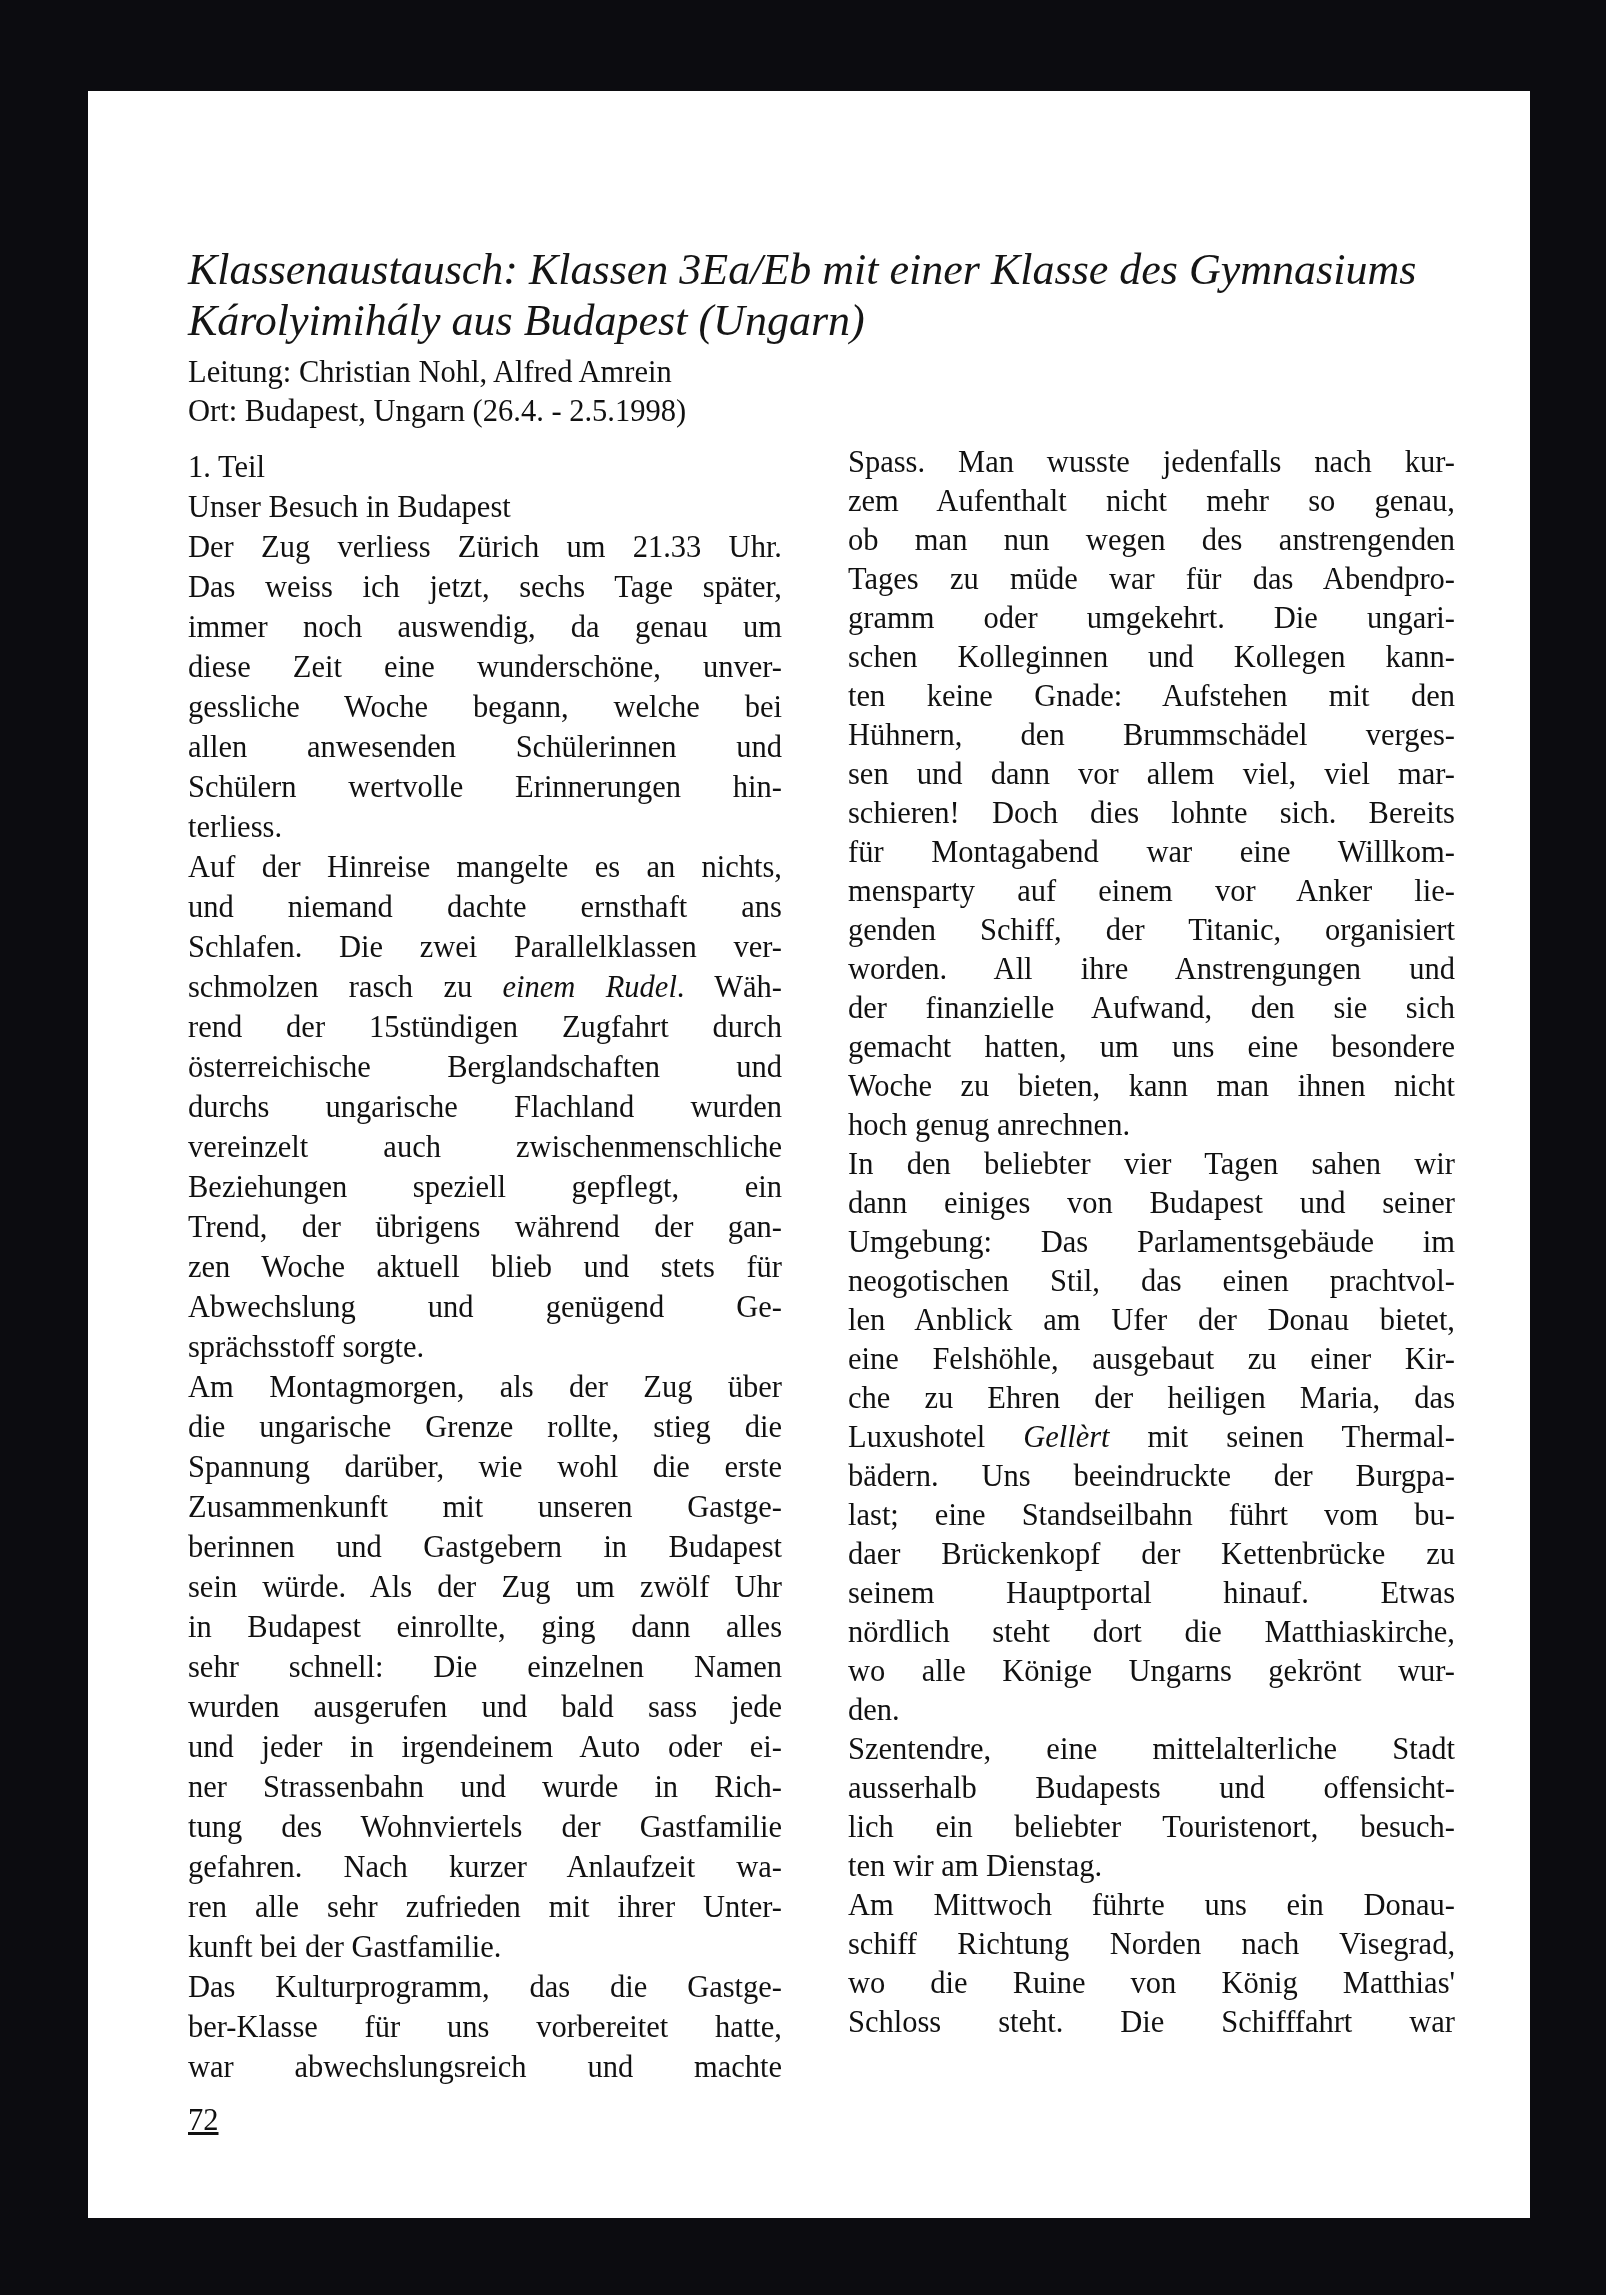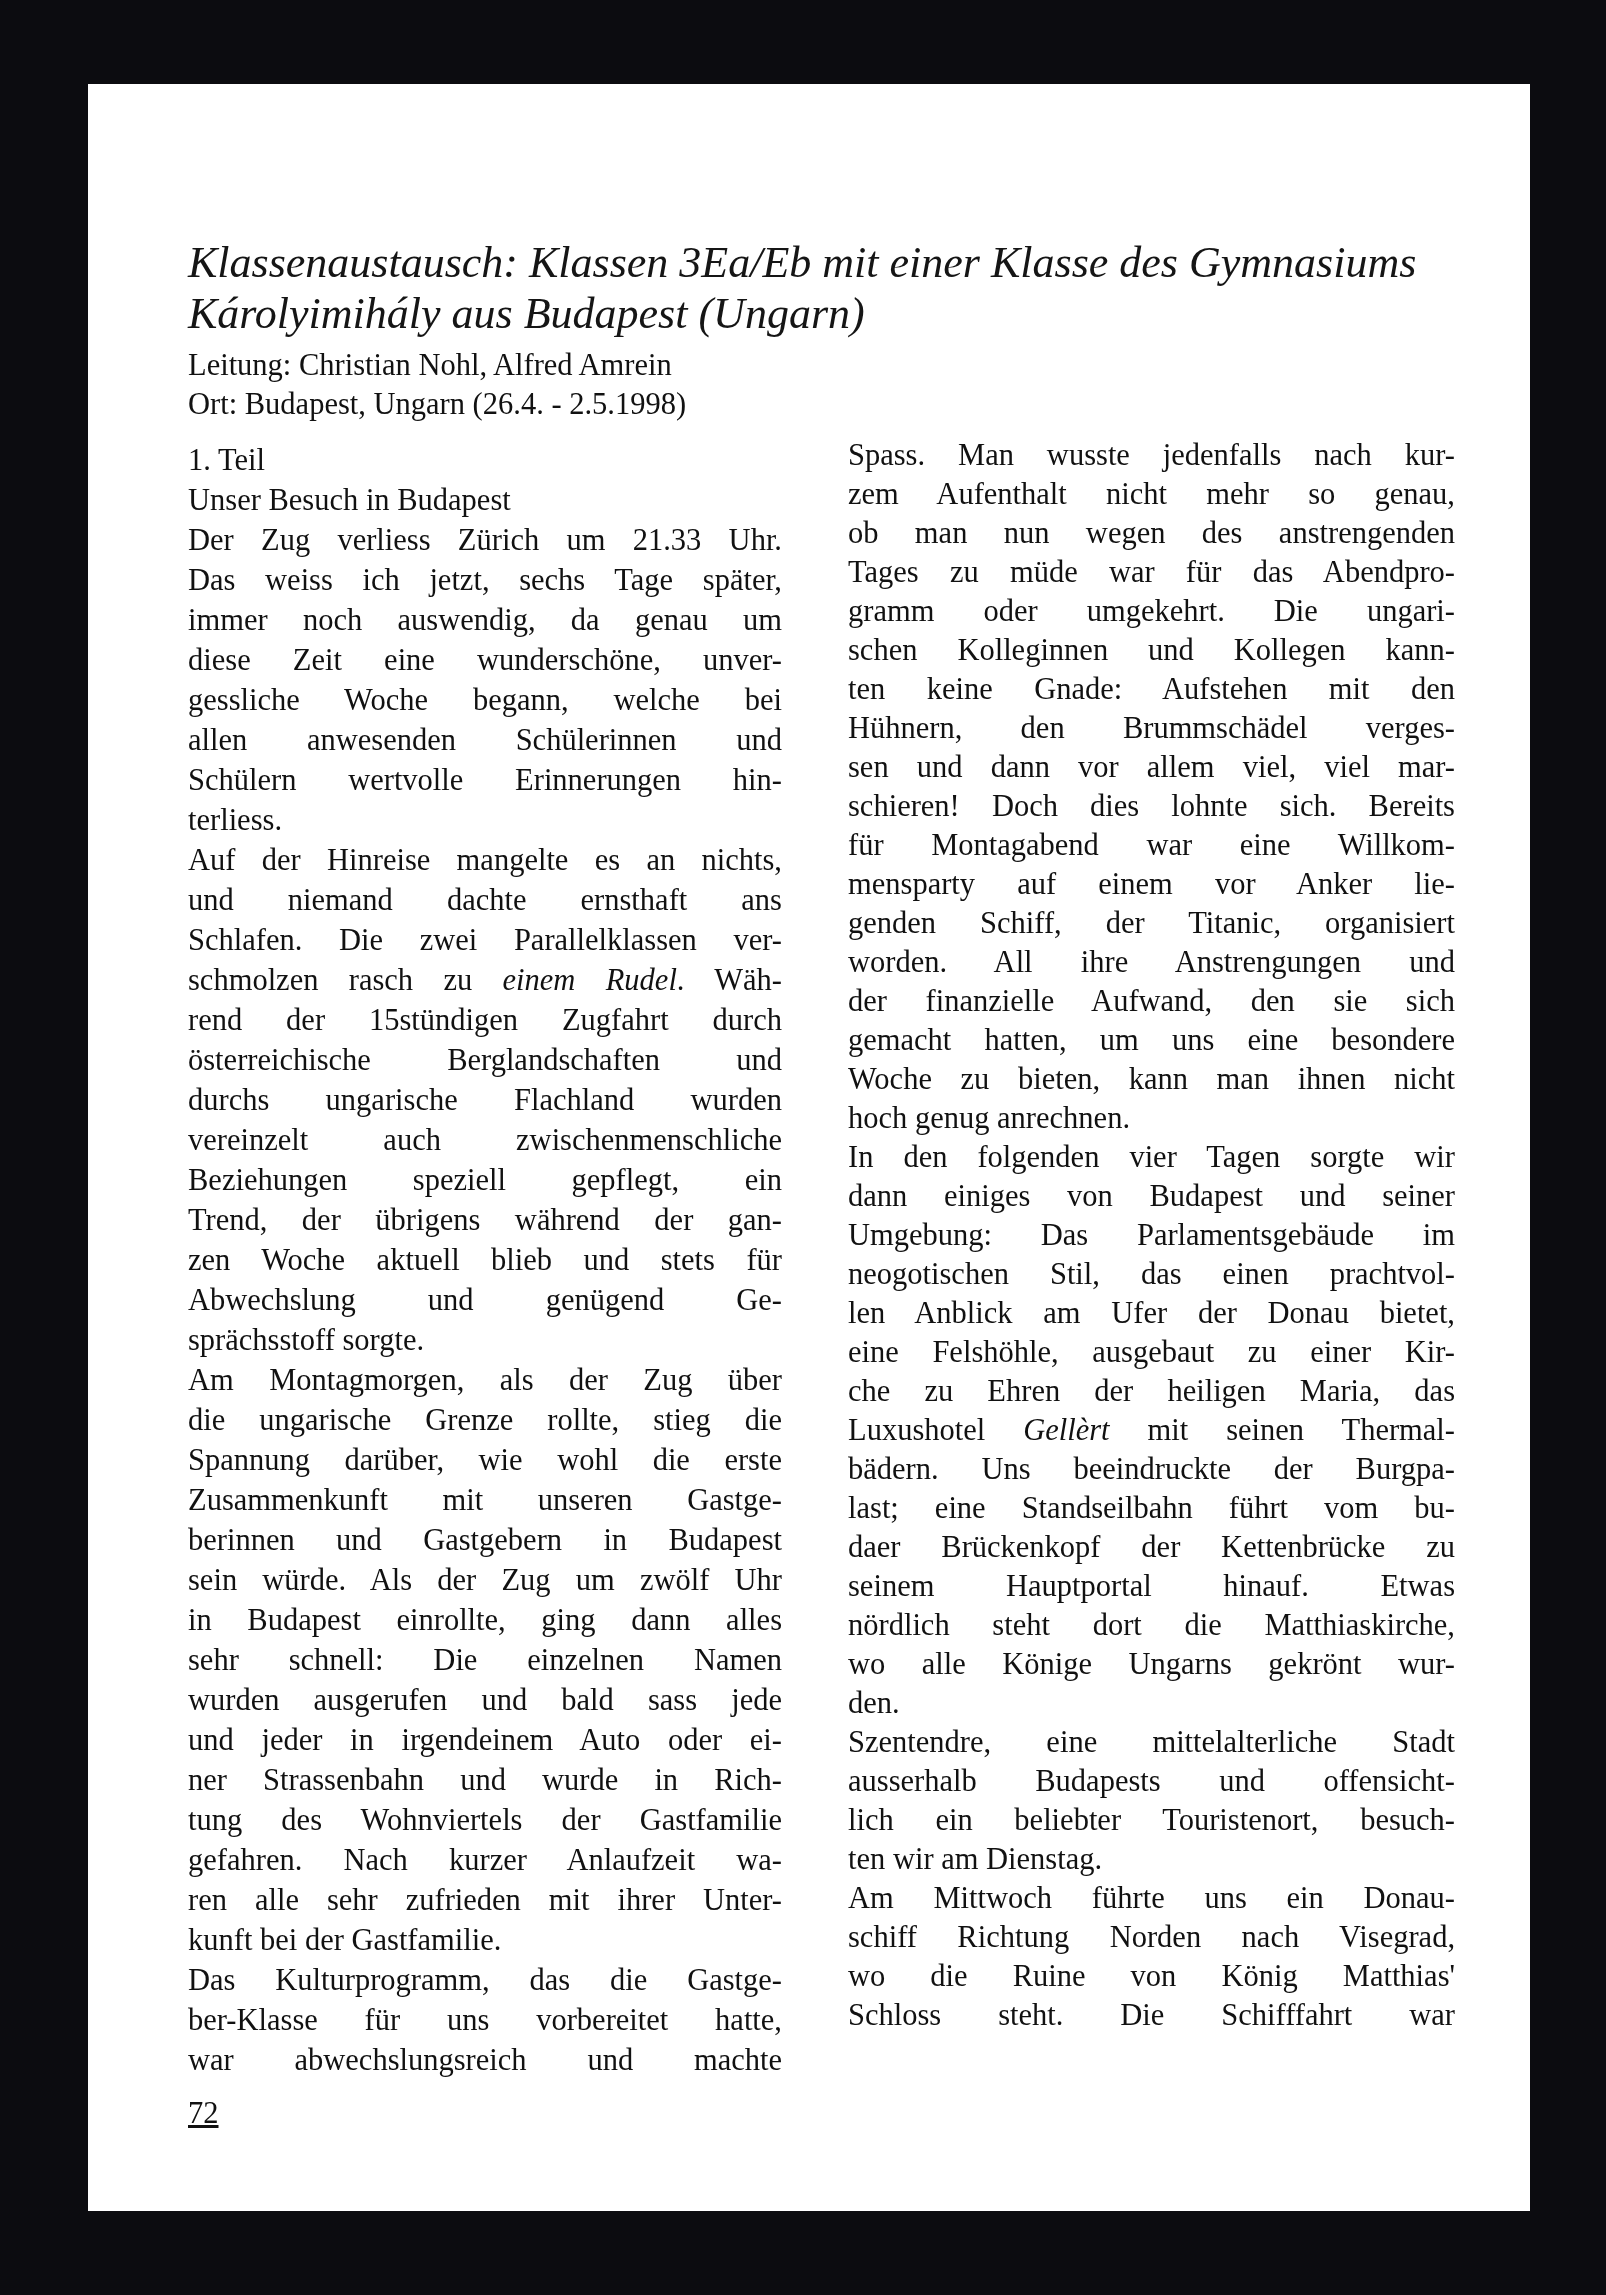--- a/index.html
+++ b/index.html
@@ -4,21 +4,21 @@
 <style>
   html, body { margin: 0; padding: 0; }
   body {
     width: 1606px; height: 2295px;
     background: #0c0c10;
     position: relative; overflow: hidden;
     font-family: "Liberation Serif", "DejaVu Serif", serif;
     color: #111;
   }
   .page {
-    position: absolute; left: 88px; top: 84px;
+    position: absolute; left: 88px; top: 91px;
     width: 1442px; height: 2127px;
     background: #ffffff;
   }
   .title {
     position: absolute; left: 100px; top: 153px;
     width: 1253px;
     font-style: italic;
     font-size: 44px;
     line-height: 51px;
     color: #151515;
@@ -123,21 +123,21 @@
         <span class="ln">sen und dann vor allem viel, viel mar-</span>
         <span class="ln">schieren! Doch dies lohnte sich. Bereits</span>
         <span class="ln">für Montagabend war eine Willkom-</span>
         <span class="ln">mensparty auf einem vor Anker lie-</span>
         <span class="ln">genden Schiff, der Titanic, organisiert</span>
         <span class="ln">worden. All ihre Anstrengungen und</span>
         <span class="ln">der finanzielle Aufwand, den sie sich</span>
         <span class="ln">gemacht hatten, um uns eine besondere</span>
         <span class="ln">Woche zu bieten, kann man ihnen nicht</span>
         <span class="ln end">hoch genug anrechnen.</span>
-        <span class="ln">In den folgenden vier Tagen sorgte wir</span>
+        <span class="ln">In den beliebter vier Tagen sahen wir</span>
         <span class="ln">dann einiges von Budapest und seiner</span>
         <span class="ln">Umgebung: Das Parlamentsgebäude im</span>
         <span class="ln">neogotischen Stil, das einen prachtvol-</span>
         <span class="ln">len Anblick am Ufer der Donau bietet,</span>
         <span class="ln">eine Felshöhle, ausgebaut zu einer Kir-</span>
         <span class="ln">che zu Ehren der heiligen Maria, das</span>
         <span class="ln" style="white-space: normal;">Luxushotel <em class="it">Gellèrt</em> mit seinen Thermal-</span>
         <span class="ln">bädern. Uns beeindruckte der Burgpa-</span>
         <span class="ln">last; eine Standseilbahn führt vom bu-</span>
         <span class="ln">daer Brückenkopf der Kettenbrücke zu</span>

